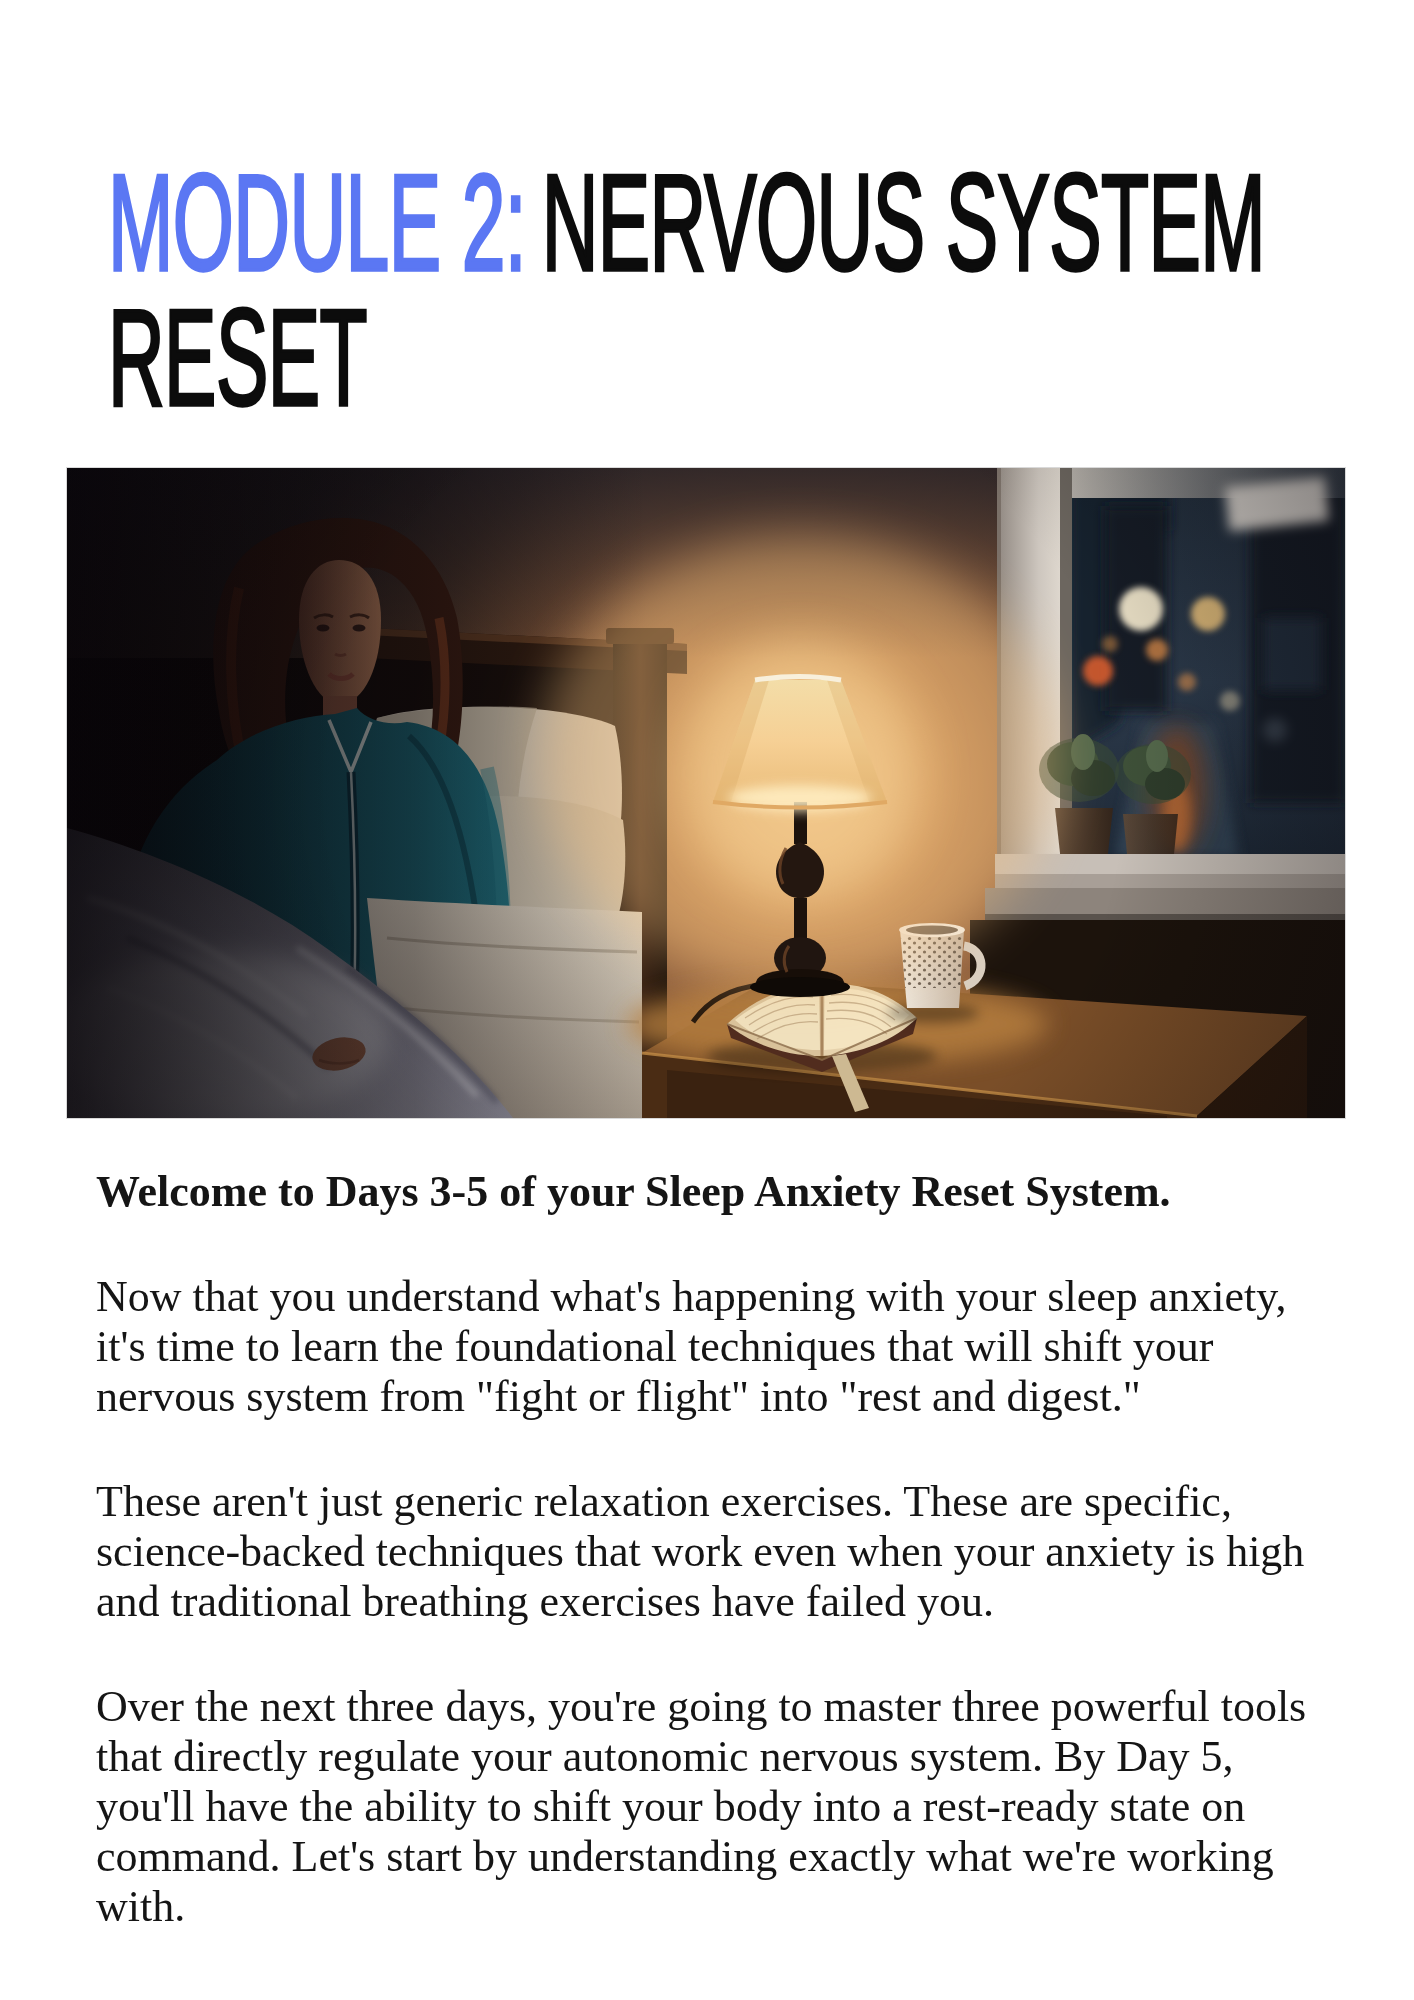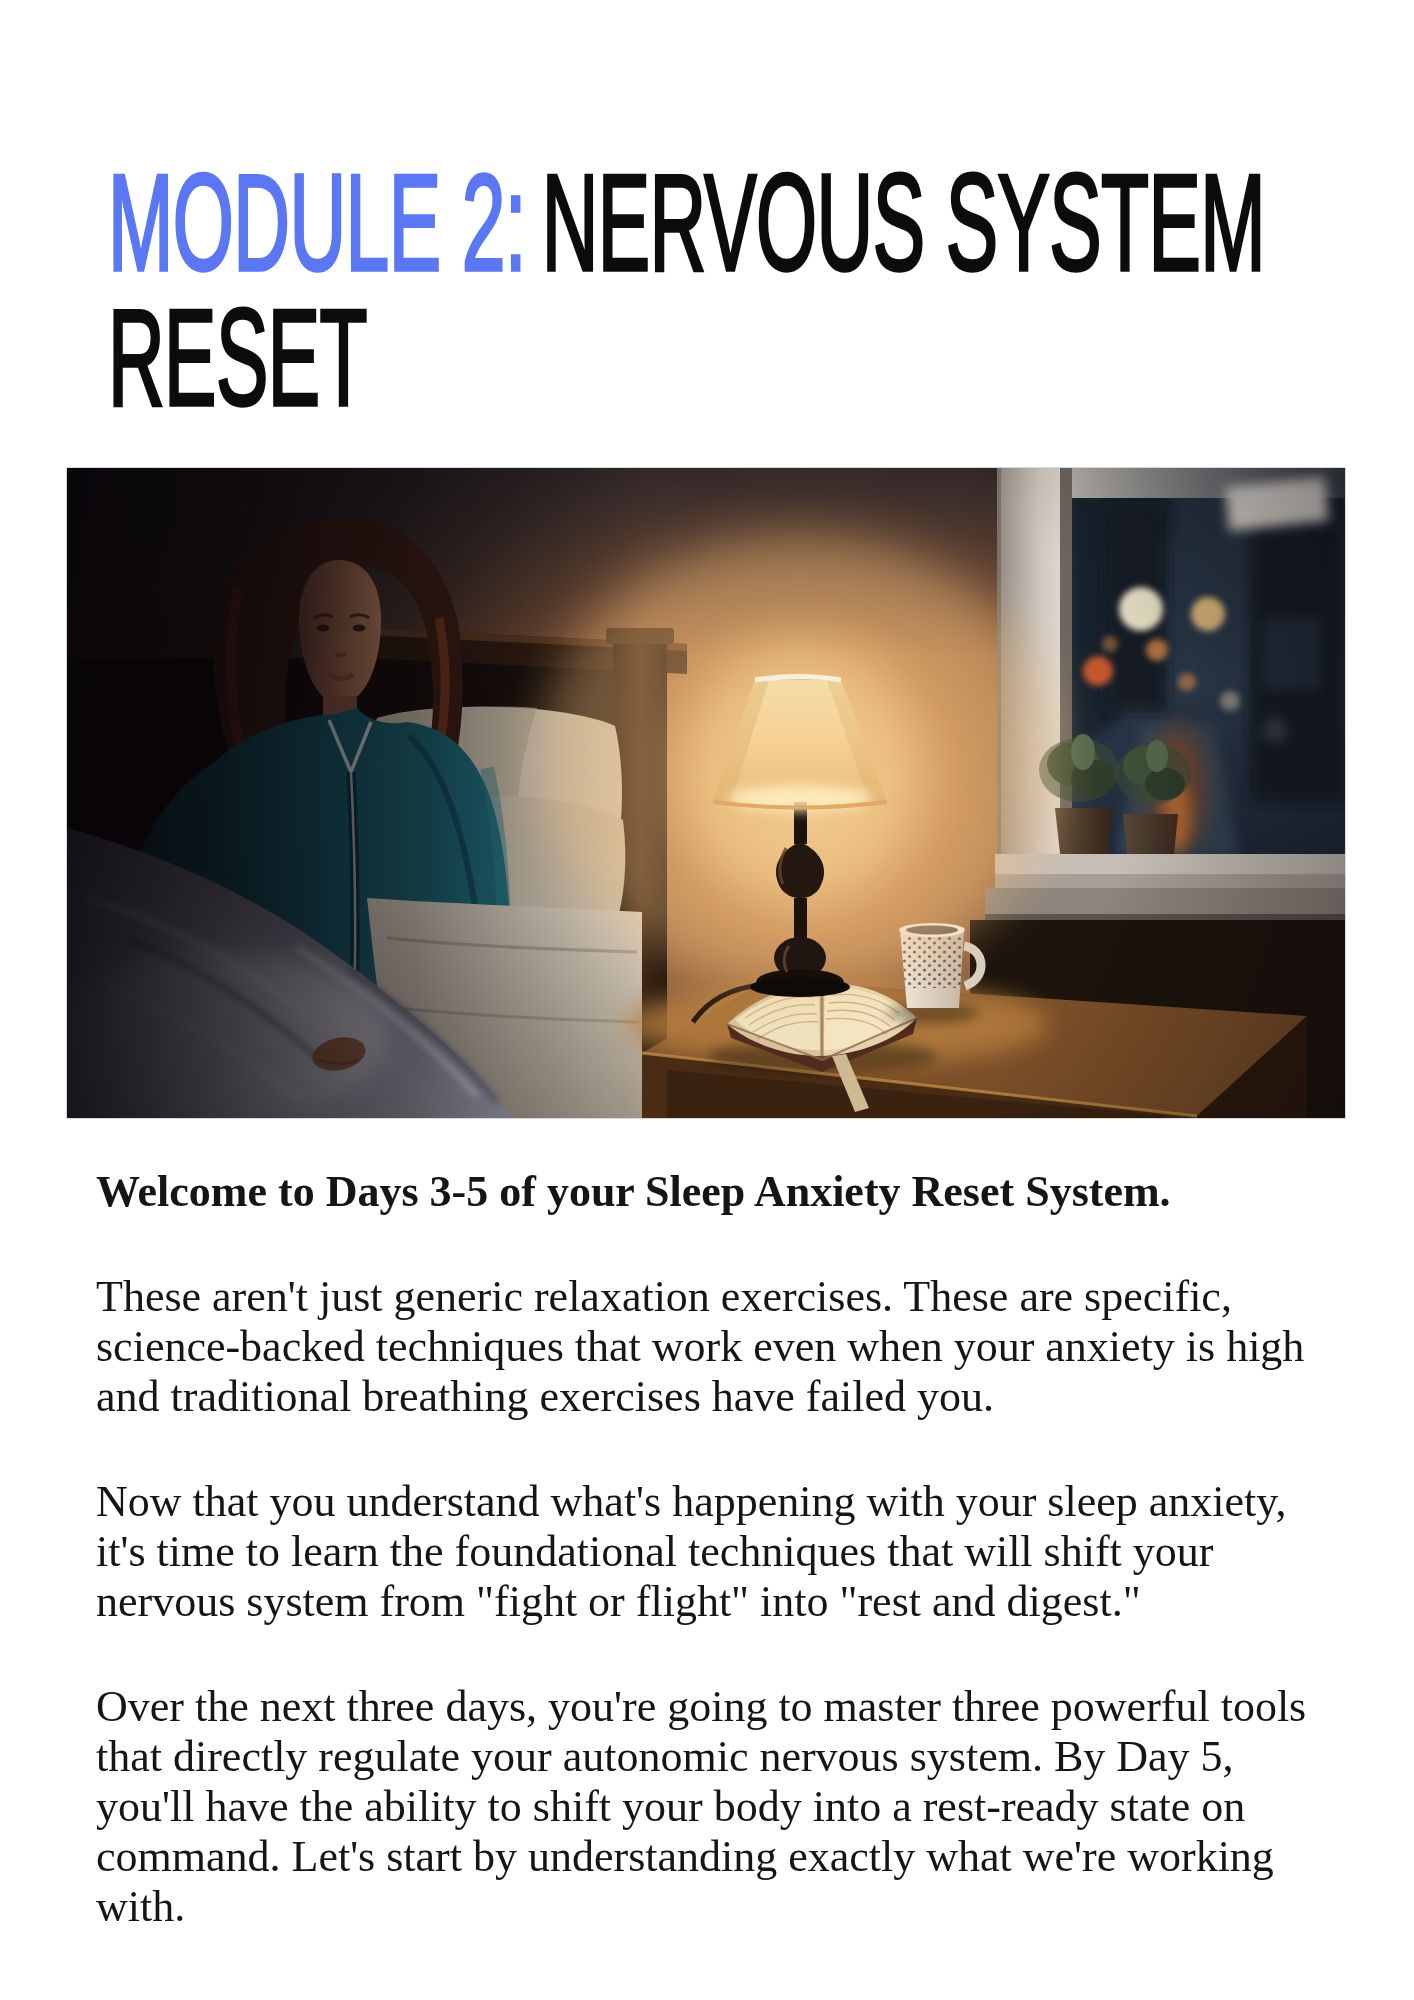--- a/index.html
+++ b/index.html
@@ -328,18 +328,18 @@
           <path d="M646,334 Q733,345 820,334" stroke="#e0a964" stroke-width="4" fill="none"></path>
         </g>
       </g>
 
       <rect x="0" y="0" width="1278" height="650" fill="url(#vign)"></rect>
     </svg>
   </figure>
 
   <section class="copy">
     <p class="intro">Welcome to Days 3-5 of your Sleep Anxiety Reset System.</p>
+    <p>Now that you understand what's happening with your sleep anxiety, it's time to learn the foundational techniques that will shift your nervous system from "fight or flight" into "rest and digest."</p>
     <p>These aren't just generic relaxation exercises. These are specific, science-backed techniques that work even when your anxiety is high and traditional breathing exercises have failed you.</p>
-    <p>Now that you understand what's happening with your sleep anxiety, it's time to learn the foundational techniques that will shift your nervous system from "fight or flight" into "rest and digest."</p>
     <p>Over the next three days, you're going to master three powerful tools that directly regulate your autonomic nervous system. By Day 5, you'll have the ability to shift your body into a rest-ready state on command. Let's start by understanding exactly what we're working with.</p>
   </section>
 
 </main>
 
 </body></html>

